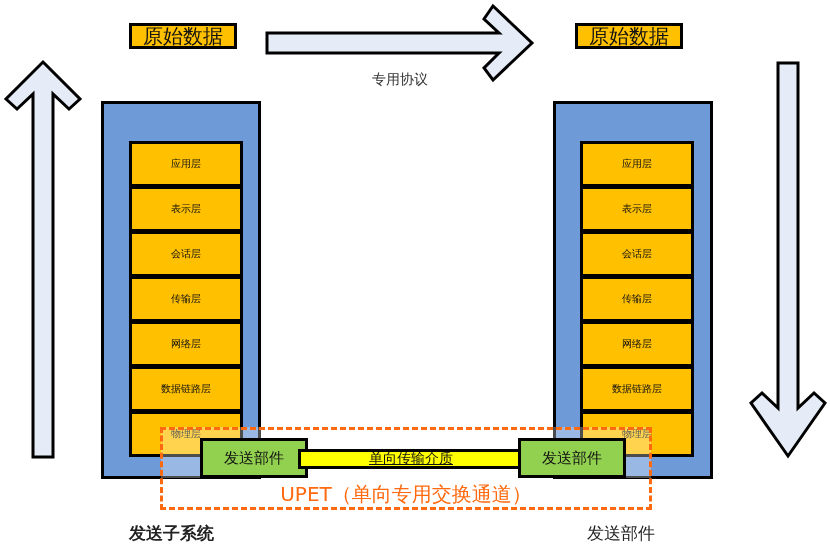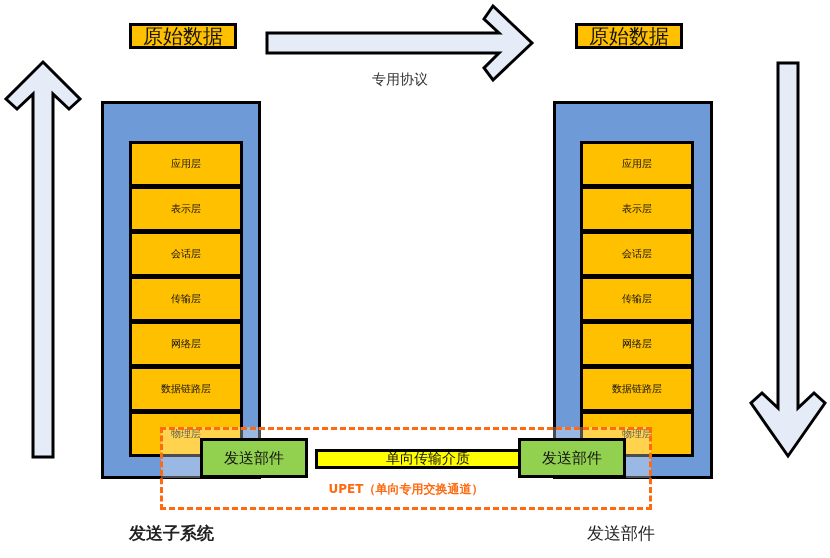--- a/index.html
+++ b/index.html
@@ -10,21 +10,21 @@
                font-size: 20px; color: #111; width: 108px; height: 26px; }
     .stack { background: #6e9bd8; border: 3px solid #000; width: 160px; height: 378px; }
     .layer { background: #ffc000; border: 3px solid #000; width: 108px; height: 40px;
              display: flex; align-items: center; justify-content: center; font-size: 10px; color: #111; }
     .green { background: #92d050; border: 3px solid #000; height: 40px; width: 108px;
              display: flex; align-items: center; justify-content: center; font-size: 15px; color: #111; }
     .medium { background: #ffff00; border: 3px solid #000; height: 20px;
               display: flex; align-items: center; justify-content: center; font-size: 14px; color: #111; }
     .overlay { background: rgba(255,255,255,0.3); }
     .dash { border: 3px dashed #ff6a10; }
-    .upet { color: #ff6a10; font-weight: bold; font-size: 12px; text-align: center; }
+    .upet { color: #ff6a10; font-weight: normal; font-size: 20px; text-align: center; }
     .sub-label { font-size: 17px; color: #222; }
     svg.arrow { position: absolute; overflow: visible; }
   </style>
 </head>
 <body>
 
 <svg class="arrow" style="left:0;top:0" width="90" height="470">
   <polygon points="43,62 80,99 69,109 53,94 53,457 33,457 33,94 17,109 6,99" fill="#e6ecf7" stroke="#000" stroke-width="3" stroke-linejoin="miter"></polygon>
 </svg>
 
@@ -58,20 +58,20 @@
   <div class="layer" style="margin-top:-1px">会话层</div>
   <div class="layer" style="margin-top:-1px">传输层</div>
   <div class="layer" style="margin-top:-1px">网络层</div>
   <div class="layer" style="margin-top:-1px">数据链路层</div>
   <div class="layer" style="margin-top:-1px">物理层</div>
 </div>
 
 <div class="abs overlay" style="left:161px;top:427px;width:490px;height:51px;"></div>
 
 <div class="abs green" style="left:200px;top:438px;">发送部件</div>
-<div class="abs medium" style="left:315px;top:449px;width:226px;">单向传输介质</div>
+<div class="abs medium" style="left:298px;top:449px;width:226px;text-decoration:underline;">单向传输介质</div>
 <div class="abs green" style="left:518px;top:438px;">发送部件</div>
 
 <div class="abs dash" style="left:160px;top:427px;width:492px;height:83px;"></div>
 <div class="abs upet" style="left:160px;top:481px;width:492px;height:22px;">UPET（单向专用交换通道）</div>
 
 <div class="abs sub-label" style="left:129px;top:522px;font-weight:bold;">发送子系统</div>
 <div class="abs sub-label" style="left:587px;top:522px;">发送部件</div>
 
 </body></html>

